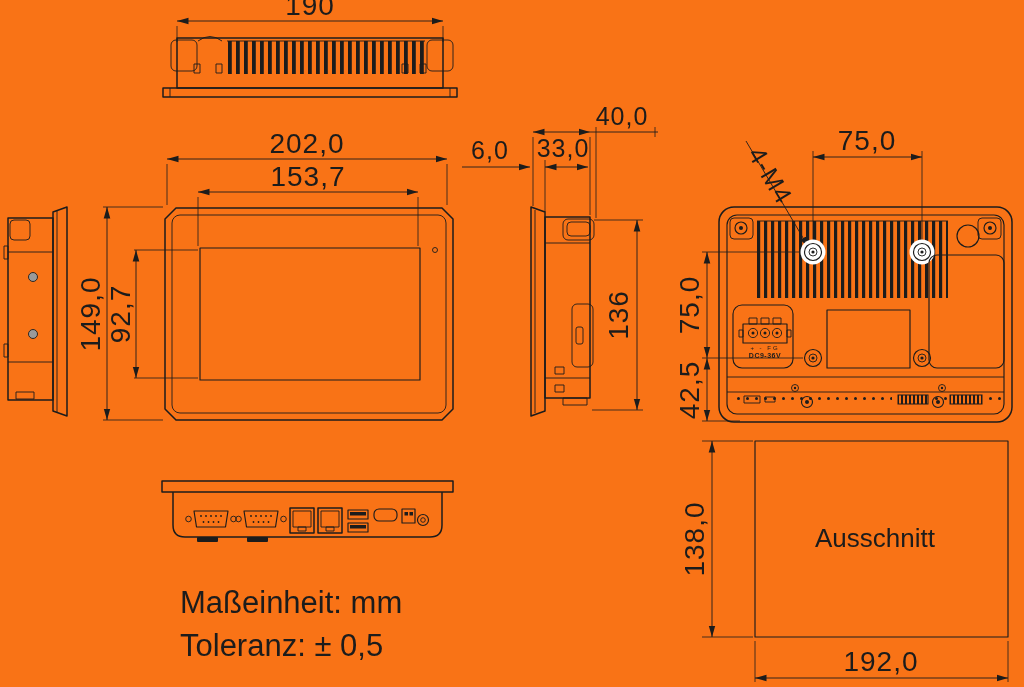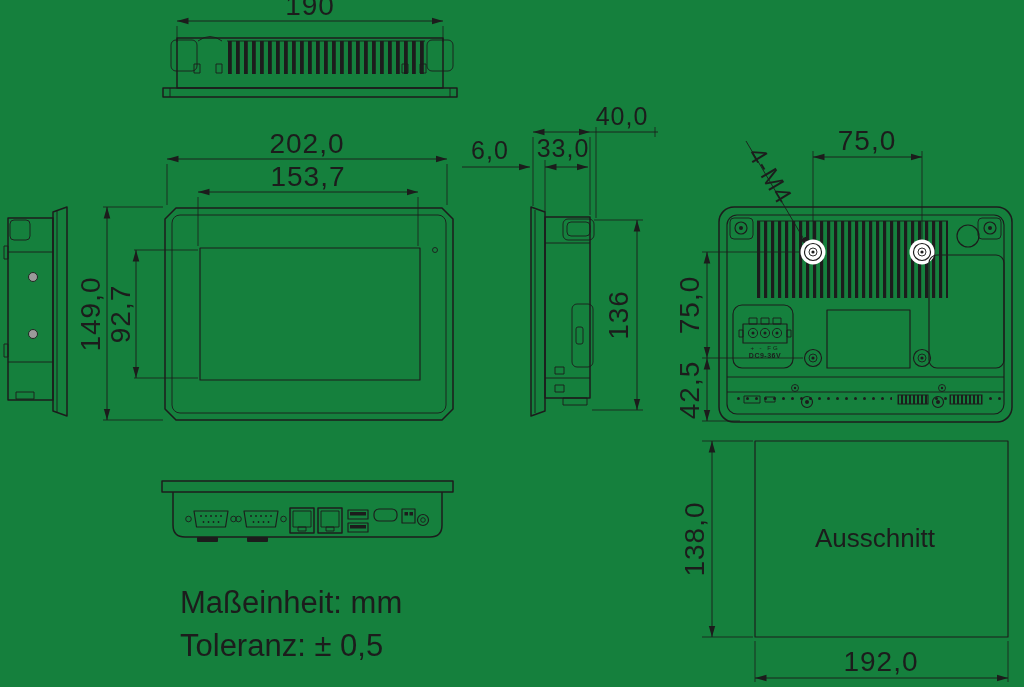--- a/index.html
+++ b/index.html
@@ -1,16 +1,16 @@
 <!DOCTYPE html>
 <html><head>
 <meta charset="utf-8">
 <style>
   html,body{margin:0;padding:0;background:#ffffff;}
-  .stage{position:relative;width:1024px;height:687px;background:#15803d;overflow:hidden;}
+  .stage{position:relative;width:1024px;height:687px;background:#f97316;overflow:hidden;}
   svg{display:block;}
   .obj{fill:none;stroke:#1c1c1c;stroke-width:1.5;stroke-linejoin:round;}
   .med{fill:none;stroke:#1c1c1c;stroke-width:1.15;stroke-linejoin:round;}
   .thin{fill:none;stroke:#1c1c1c;stroke-width:0.9;stroke-linejoin:round;}
   .dim{fill:none;stroke:#1c1c1c;stroke-width:0.9;}
   .ext{fill:none;stroke:#1c1c1c;stroke-width:0.8;}
   .ink{fill:#1c1c1c;stroke:none;}
   text{fill:#1c1c1c;}
   .dimtxt{font-family:"Liberation Sans",sans-serif;font-size:28px;letter-spacing:1px;}
   .dimtxt-s{font-family:"Liberation Sans",sans-serif;font-size:25px;letter-spacing:1px;}

